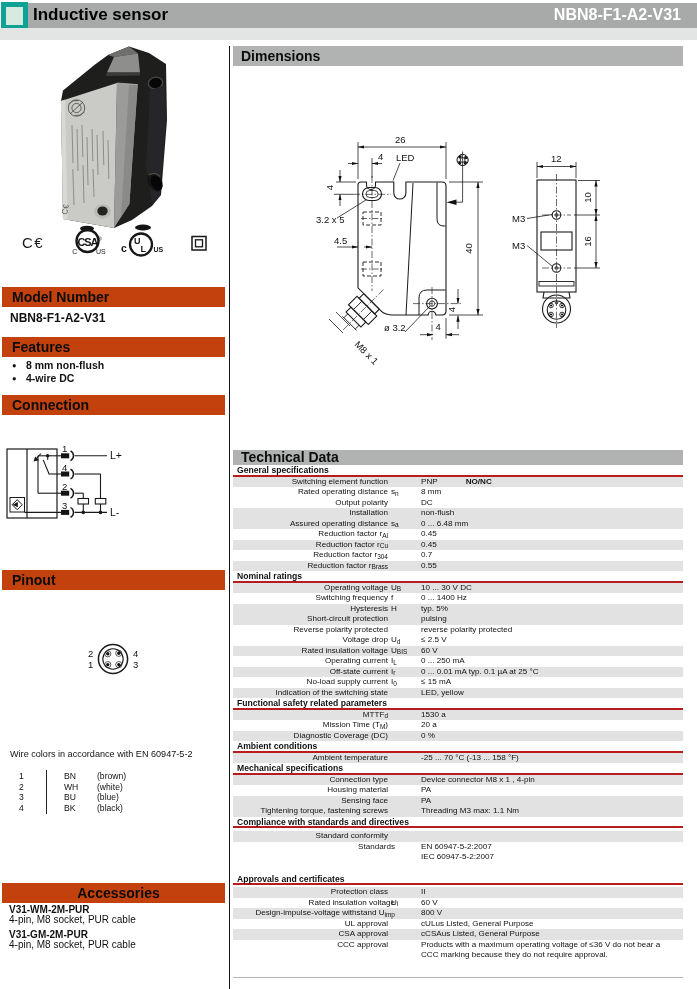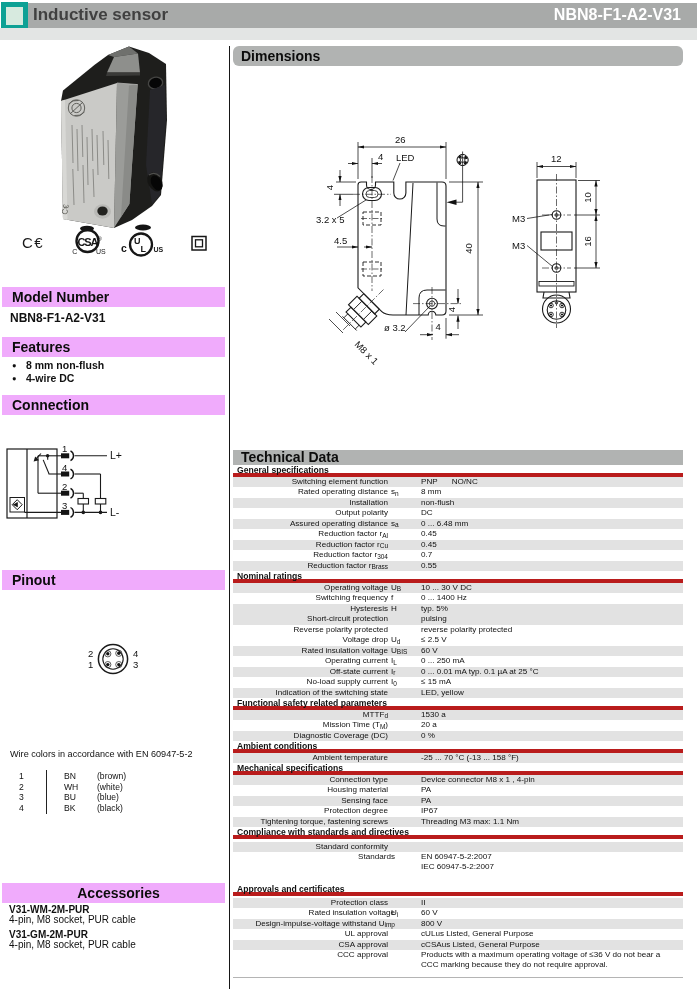--- a/index.html
+++ b/index.html
@@ -2,53 +2,53 @@
 <html><head>
 <meta charset="utf-8">
 <style>
   html,body{margin:0;padding:0;}
   body{width:697px;height:989px;background:#ffffff;font-family:"Liberation Sans",sans-serif;color:#111;position:relative;overflow:hidden;-webkit-font-smoothing:antialiased;}
   .abs{position:absolute;}
   
   .topbar{position:absolute;left:0;top:2px;width:697px;height:26px;}
   .topbar .bar{position:absolute;left:28px;top:1px;right:0;height:25px;background:#a8aaa9;}
   .logo-square{position:absolute;left:1px;top:0;width:27px;height:28px;background:#d7eadf;border:5px solid #0ea195;box-sizing:border-box;}
-  .topbar .title-left{position:absolute;left:33px;top:1px;height:25px;line-height:24px;font-size:17px;font-weight:bold;color:#404040;}
+  .topbar .title-left{position:absolute;left:33px;top:1px;height:25px;line-height:24px;font-size:17px;font-weight:bold;color:#000000;}
   .topbar .title-right{position:absolute;right:16px;top:1px;height:25px;line-height:24px;font-size:16px;font-weight:bold;color:#fff;}
   .band{position:absolute;left:0;top:28px;width:697px;height:12px;background:#e3e5e4;}
   
   .vdivider{position:absolute;left:229px;top:46px;width:1px;height:943px;background:#161616;}
-  .secbar{position:absolute;left:2px;width:223px;height:20px;background:#f0abfc;font-size:14px;font-weight:bold;line-height:20px;padding-left:10px;box-sizing:border-box;color:#0c0c0c;}
+  .secbar{position:absolute;left:2px;width:223px;height:20px;background:#c2410c;font-size:14px;font-weight:bold;line-height:20px;padding-left:10px;box-sizing:border-box;color:#0c0c0c;}
   .rsecbar{position:absolute;left:233px;width:450px;background:#b1b3b2;font-size:14px;font-weight:bold;padding-left:8px;box-sizing:border-box;color:#0c0c0c;}
   
   .model-no{position:absolute;left:10px;top:311px;font-size:12px;font-weight:bold;}
   .features-list{position:absolute;left:10px;top:359px;width:210px;}
   .features-list .feat{font-size:10.5px;font-weight:bold;line-height:12.5px;margin-bottom:0;padding-left:16px;position:relative;}
   .features-list .feat .dot{position:absolute;left:2px;top:1px;font-size:7.5px;}
   .wire-note{position:absolute;left:10px;top:749px;font-size:9.1px;}
   .wire-table{position:absolute;left:17px;top:771px;font-size:8.6px;}
   .wire-row{height:10.5px;line-height:10.5px;position:relative;}
   .wire-row .wnum{position:absolute;left:2px;}
   .wire-row .wcode{position:absolute;left:47px;}
   .wire-row .wcol{position:absolute;left:80px;}
   .wire-vline{position:absolute;left:46px;top:770px;width:1px;height:44px;background:#222;}
   .acc-list{position:absolute;left:9px;top:904px;width:214px;}
   .acc-model{font-size:10px;font-weight:bold;line-height:11px;margin-top:4px;}
   .acc-desc{font-size:10px;line-height:10px;}
   .acc-list .acc-item:first-child .acc-model{margin-top:0;}
   
   .ttable{position:absolute;left:233px;top:465px;width:450px;}
-  .t-subheader{font-size:8.6px;font-weight:bold;line-height:11px;height:11.5px;border-bottom:4px solid #b91c1c;padding-left:4px;box-sizing:border-box;background:#fff;}
+  .t-subheader{font-size:8.6px;font-weight:bold;line-height:11px;height:11.5px;border-bottom:2px solid #b91c1c;padding-left:4px;box-sizing:border-box;background:#fff;}
   .t-row{position:relative;min-height:10.5px;font-size:8.1px;line-height:10.5px;}
   .t-row.striped{background:#e2e2e2;}
   .t-label{position:absolute;left:15px;top:0;width:140px;white-space:nowrap;text-align:right;}
   .t-label.ind2{left:22px;}
   .t-sym{position:absolute;left:158px;top:0;}
   .t-val{position:absolute;left:188px;top:0;width:256px;line-height:10.3px;}
-  .t-val .v2{display:inline-block;margin-left:14px;}
+  .t-val .v2{display:inline-block;margin-left:28px;font-weight:bold;}
   .t-row.twolines{height:21px;}
   .t-gap{height:11px;}
   sub{font-size:6.5px;vertical-align:baseline;position:relative;top:1.5px;line-height:0;}
   .bottom-rule{position:absolute;left:233px;top:977px;width:450px;height:1px;background:#b4b4b4;}
   svg text{font-family:"Liberation Sans",sans-serif;}
   .dim-num{font-size:9.5px;fill:#111;}
 </style>
 </head>
 <body>
 
@@ -276,21 +276,21 @@
     <div class="acc-item">
       <div class="acc-model">V31-WM-2M-PUR</div>
       <div class="acc-desc">4-pin, M8 socket, PUR cable</div>
     </div>
     <div class="acc-item">
       <div class="acc-model">V31-GM-2M-PUR</div>
       <div class="acc-desc">4-pin, M8 socket, PUR cable</div>
     </div>
   </div>
 
-<div class="rsecbar" style="top:46px;height:20px;line-height:20px;border-radius:6px;">Dimensions</div>
+<div class="rsecbar" style="top:46px;height:20px;line-height:20px;">Dimensions</div>
 
 <svg class="abs" style="left:233px;top:66px;" width="450" height="379" viewBox="0 0 450 379">
   <defs>
     <marker id="ar" viewBox="0 0 10 6" refX="9" refY="3" markerWidth="9" markerHeight="5.4" orient="auto-start-reverse">
       <path d="M0,0.6 L9.5,3 L0,5.4 z" fill="#111"></path>
     </marker>
   </defs>
 
   <g fill="none" stroke="#1a1a1a" stroke-width="1.1">
 
@@ -473,27 +473,27 @@
     <div class="t-subheader">General specifications</div>
     <div class="t-row striped">
       <span class="t-label">Switching element function</span>
       <span class="t-val">PNP<span class="v2">NO/NC</span></span>
     </div>
     <div class="t-row">
       <span class="t-label">Rated operating distance</span>
       <span class="t-sym">s<sub>n</sub></span>
       <span class="t-val">8 mm</span>
     </div>
+    <div class="t-row">
+      <span class="t-label">Output polarity</span>
+      <span class="t-val">DC</span>
+    </div>
     <div class="t-row striped">
       <span class="t-label">Installation</span>
       <span class="t-val">non-flush</span>
-    </div>
-    <div class="t-row">
-      <span class="t-label">Output polarity</span>
-      <span class="t-val">DC</span>
     </div>
     <div class="t-row striped">
       <span class="t-label">Assured operating distance</span>
       <span class="t-sym">s<sub>a</sub></span>
       <span class="t-val">0 ... 6.48 mm</span>
     </div>
     <div class="t-row">
       <span class="t-label">Reduction factor r<sub>Al</sub></span>
       <span class="t-val">0.45</span>
     </div>
@@ -586,24 +586,20 @@
       <span class="t-val">Device connector M8 x 1 , 4-pin</span>
     </div>
     <div class="t-row">
       <span class="t-label">Housing material</span>
       <span class="t-val">PA</span>
     </div>
     <div class="t-row striped">
       <span class="t-label">Sensing face</span>
       <span class="t-val">PA</span>
     </div>
-    <div class="t-row">
-      <span class="t-label">Protection degree</span>
-      <span class="t-val">IP67</span>
-    </div>
     <div class="t-row striped">
       <span class="t-label">Tightening torque, fastening screws</span>
       <span class="t-val">Threading M3 max: 1.1 Nm</span>
     </div>
     <div class="t-subheader">Compliance with standards and directives</div>
     <div style="height: 3px;"></div>
     <div class="t-row striped">
       <span class="t-label">Standard conformity</span>
       <span class="t-val"></span>
     </div>

